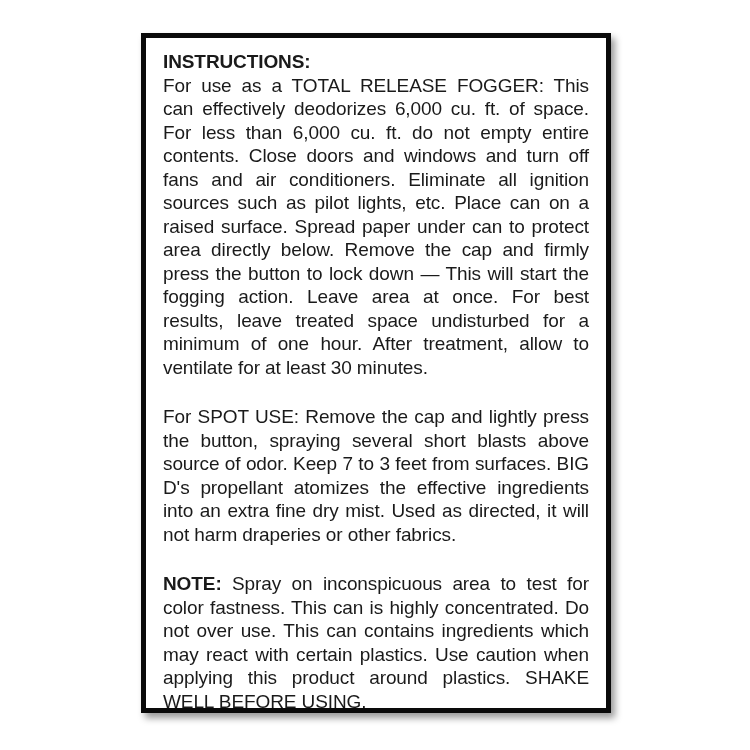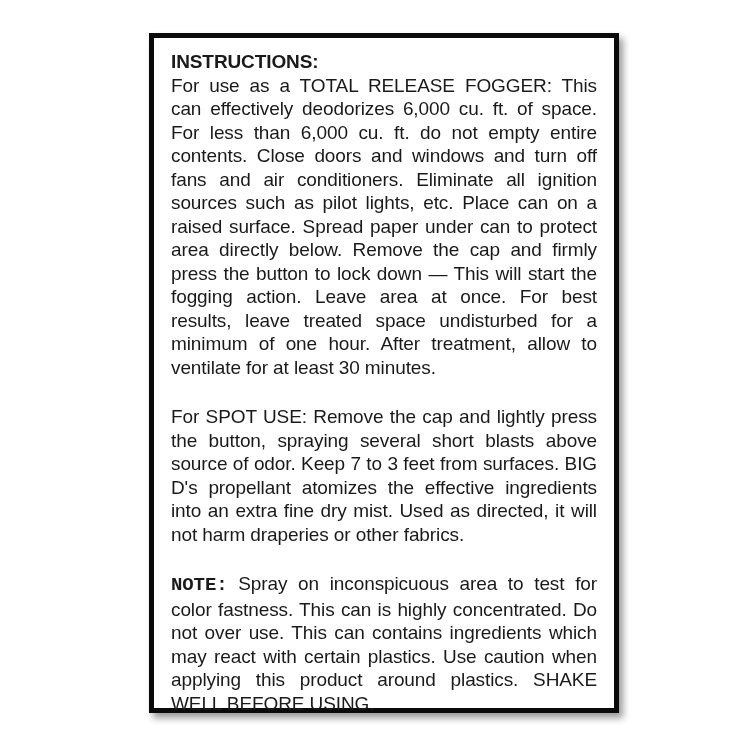--- a/index.html
+++ b/index.html
@@ -26,36 +26,34 @@
     box-sizing: border-box;
     background: #ffffff;
     border: 5px solid #0a0a0a;
     box-shadow: 4px 5px 7px rgba(0, 0, 0, 0.40);
     padding: 12px 17px 0 17px;
     color: #1a1a1a;
     font-size: 19px;
     line-height: 23.5px;
     text-align: justify;
     letter-spacing: -0.1px;
-    margin-left: 8px;
   }
   .heading {
     font-weight: bold;
     margin: 0;
     text-align: left;
   }
   .para {
     margin: 26px 0 0 0;
   }
   .para.first {
     margin-top: 0;
   }
   .bold-lead {
     font-weight: bold;
-    font-family: Liberation Mono, monospace;
   }
 </style>
 </head>
 <body>
 
 <div class="canvas">
   <div class="label-box">
     <div class="heading">INSTRUCTIONS:</div>
     <p class="para first">For use as a TOTAL RELEASE FOGGER: This can effectively deodorizes 6,000 cu. ft. of space. For less than 6,000 cu. ft. do not empty entire contents. Close doors and windows and turn off fans and air conditioners. Eliminate all ignition sources such as pilot lights, etc. Place can on a raised surface. Spread paper under can to protect area directly below. Remove the cap and firmly press the button to lock down — This will start the fogging action. Leave area at once. For best results, leave treated space undisturbed for a minimum of one hour. After treatment, allow to ventilate for at least 30 minutes.</p>
     <p class="para">For SPOT USE: Remove the cap and lightly press the button, spraying several short blasts above source of odor. Keep 7 to 3 feet from surfaces. BIG D's propellant atomizes the effective ingredients into an extra fine dry mist. Used as directed, it will not harm draperies or other fabrics.</p>

